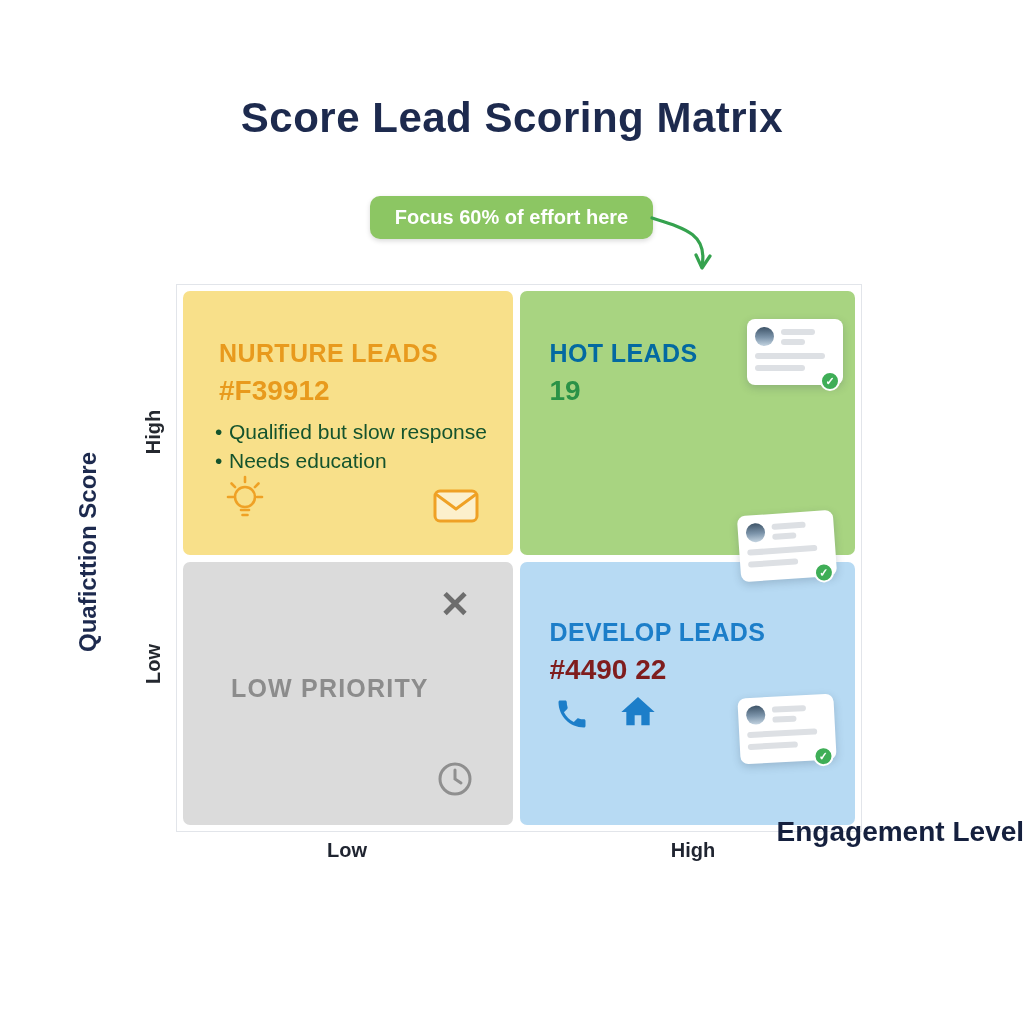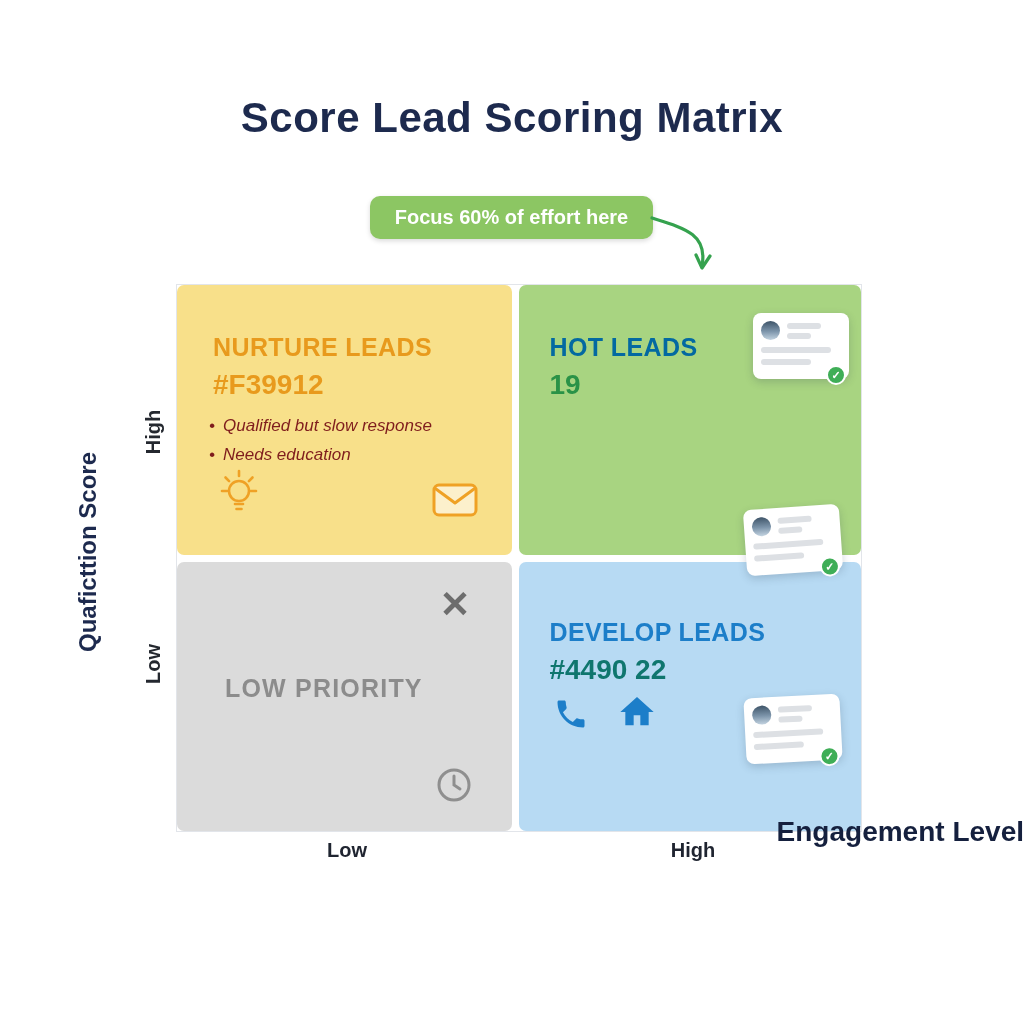--- a/index.html
+++ b/index.html
@@ -11,28 +11,28 @@
            font-size:42px; font-weight:bold; color:#1d2a4e; letter-spacing:.5px; }
 
   .callout { position:absolute; left:370px; top:196px; width:283px; height:43px;
              border-radius:10px; display:flex; align-items:center; justify-content:center;
              color:#ffffff; font-size:20px; font-weight:bold;
              box-shadow:0 2px 5px rgba(0,0,0,.15); }
 
   .arrow-svg { position:absolute; left:642px; top:204px; }
 
   .matrix { position:absolute; left:176px; top:284px; width:686px; height:548px;
-            background:#ffffff; border:1.5px solid #e2e5ea; padding:0;
+            background:#ffffff; border:1.5px solid #e2e5ea; padding:6px;
             display:grid; grid-template-columns:331fr 337fr; grid-template-rows:1fr 1fr; gap:7px; }
 
   .quad { position:relative; border-radius:7px; }
 
   .q-title { position:absolute; font-size:25px; font-weight:bold; letter-spacing:.4px; white-space:nowrap; }
   .q-code  { position:absolute; font-size:28px; font-weight:bold; }
-  .bullets { position:absolute; font-size:17px; color:#7f1d1d; line-height:29px;font-style:italic; }
+  .bullets { position:absolute; font-size:21px; color:#14532d; line-height:29px; }
   .bullet  { position:relative; padding-left:16px; white-space:nowrap; }
   .bullet::before { content:"•"; position:absolute; left:2px; }
 
   
   .q-nurture .q-title { left:36px; top:48px; }
   .q-nurture .q-code  { left:36px; top:84px; }
   .q-nurture .bullets { left:30px; top:126px; }
   .bulb-icon { position:absolute; left:36px; top:182px; }
   .envelope-icon { position:absolute; right:34px; top:198px; }
 
@@ -168,21 +168,21 @@
       <svg class="clock-icon" width="40" height="40" viewBox="0 0 40 40">
         <g stroke="#8f8f8f" stroke-width="3" fill="none" stroke-linecap="round">
           <circle cx="20" cy="20" r="15"></circle>
           <path d="M20 11v9l6 4"></path>
         </g>
       </svg>
     </div>
 
     <div class="quad q-develop" style="background: rgb(183, 218, 243); text-align: right;">
       <div class="q-title" style="color: rgb(28, 126, 201);">DEVELOP LEADS</div>
-      <div class="q-code" style="color: #0f766e;">#4490 22</div>
+      <div class="q-code" style="color: #7f1d1d;">#4490 22</div>
       <svg class="phone-icon" width="36" height="36" viewBox="0 0 24 24">
         <path fill="#1c7ec9" d="M6.62 10.79c1.44 2.83 3.76 5.14 6.59 6.59l2.2-2.2c.27-.27.67-.36 1.02-.24 1.12.37 2.33.57 3.57.57.55 0 1 .45 1 1V20c0 .55-.45 1-1 1-9.39 0-17-7.61-17-17 0-.55.45-1 1-1h3.5c.55 0 1 .45 1 1 0 1.25.2 2.45.57 3.57.11.35.03.74-.25 1.02l-2.2 2.2z"></path>
       </svg>
       <svg class="home-icon" width="40" height="40" viewBox="0 0 24 24">
         <path fill="#1c7ec9" d="M10 20v-6h4v6h5v-8h3L12 3 2 12h3v8z"></path>
       </svg>
 
       <div class="card card-3">
         <div class="card-row">
           <span class="avatar"></span>

